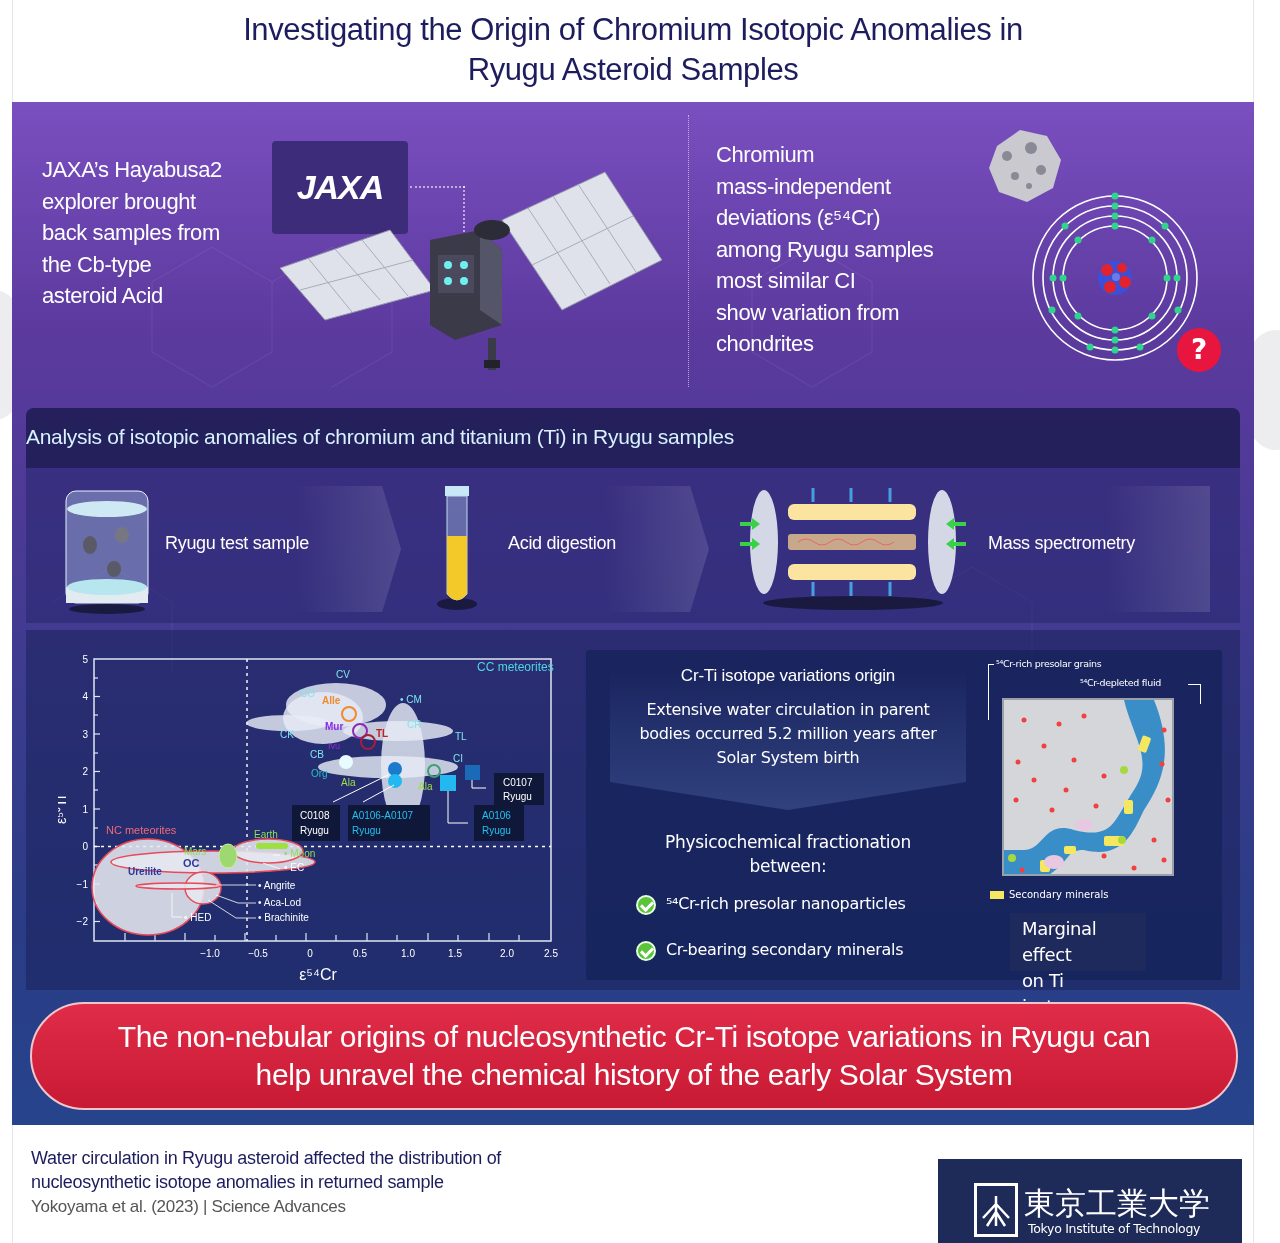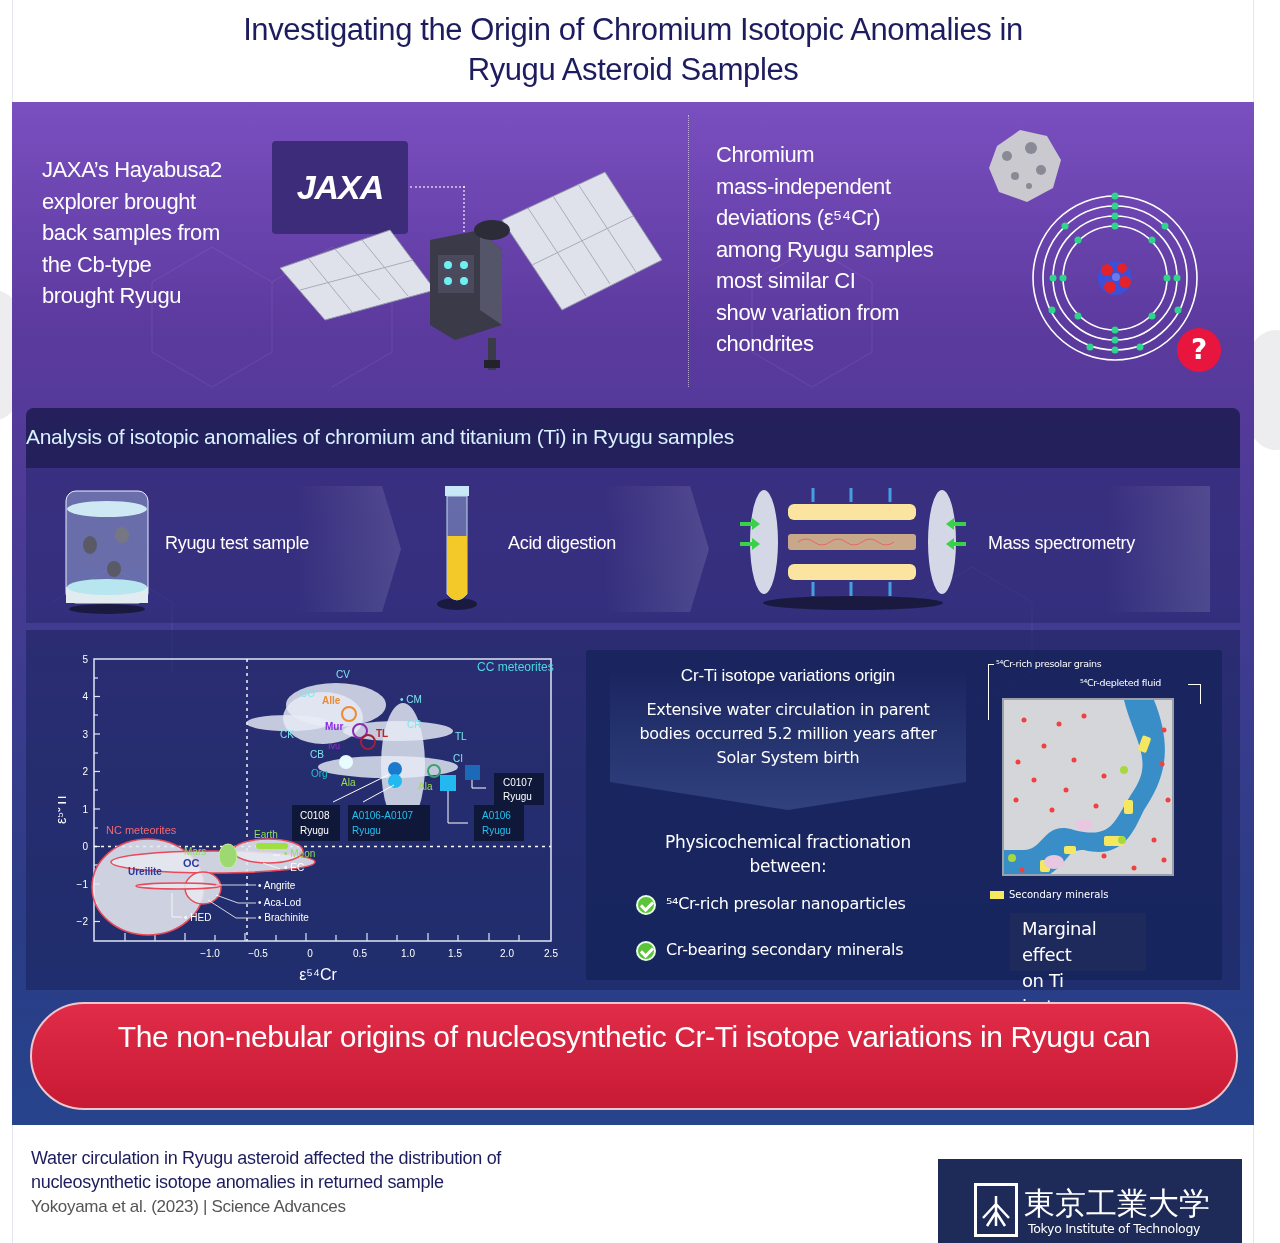--- a/index.html
+++ b/index.html
@@ -148,21 +148,21 @@
       <polyline points="900,500 960,465 1020,500 1020,570 960,605"></polyline>
     </g>
   </svg>
 </div>
 
 <div class="intro-text" style="left:42px; top:154px;">
   <div>JAXA’s Hayabusa2</div>
   <div>explorer brought</div>
   <div>back samples from</div>
   <div>the Cb-type</div>
-  <div>brought Ryugu</div>
+  <div>asteroid Acid</div>
 </div>
 
 <div class="jaxa-box">
   <span class="jaxa-text">JAXA</span>
 </div>
 <div class="dash-h" style="left:410px; top:186px; width:55px;"></div>
 <div class="dash-v" style="left:463px; top:186px; height:86px;"></div>
 
 <svg style="position:absolute; left:270px; top:160px;" width="400" height="210" viewBox="0 0 400 210">
 
@@ -531,20 +531,21 @@
 <div style="position:absolute; left:990px; top:889px; color:#fff; font-size:10px;">
   <span style="display:inline-block; width:14px; height:8px; background:#f5e860; margin-right:5px; vertical-align:middle;"></span><span>Secondary minerals</span>
 </div>
 <div class="marginal">
   <div>Marginal effect</div>
   <div>on Ti isotopes</div>
 </div>
 
 <div class="pill">
   <div>The non-nebular origins of nucleosynthetic Cr-Ti isotope variations in Ryugu can</div>
+  <div>help unravel the chemical history of the early Solar System</div>
 </div>
 
 <div class="foot-text" style="top:1146px; color:#1c1c5e; font-size:18px; line-height:24px;">
   <div>Water circulation in Ryugu asteroid affected the distribution of</div>
   <div>nucleosynthetic isotope anomalies in returned sample</div>
 </div>
 <div class="foot-text" style="top:1197px; color:#555; font-size:17px;">Yokoyama et al. (2023) | Science Advances</div>
 
 <div class="logo-box">
   <div class="logo-mark">

